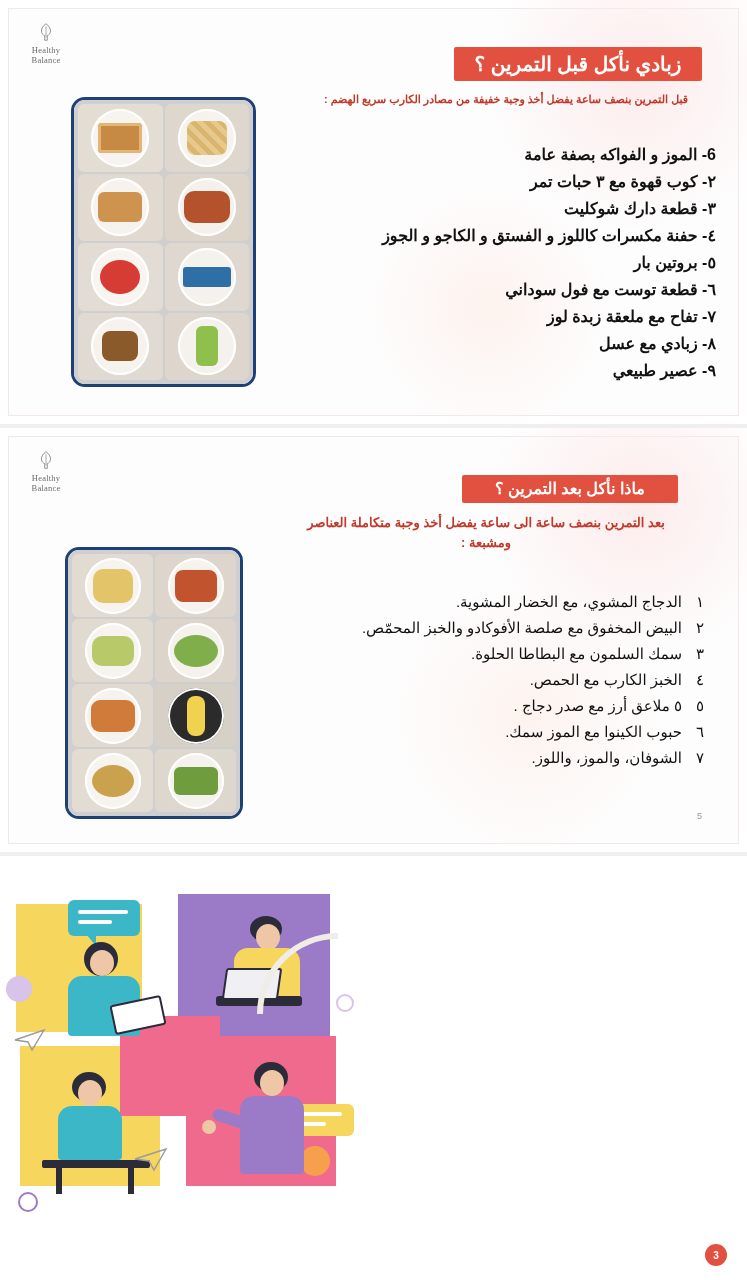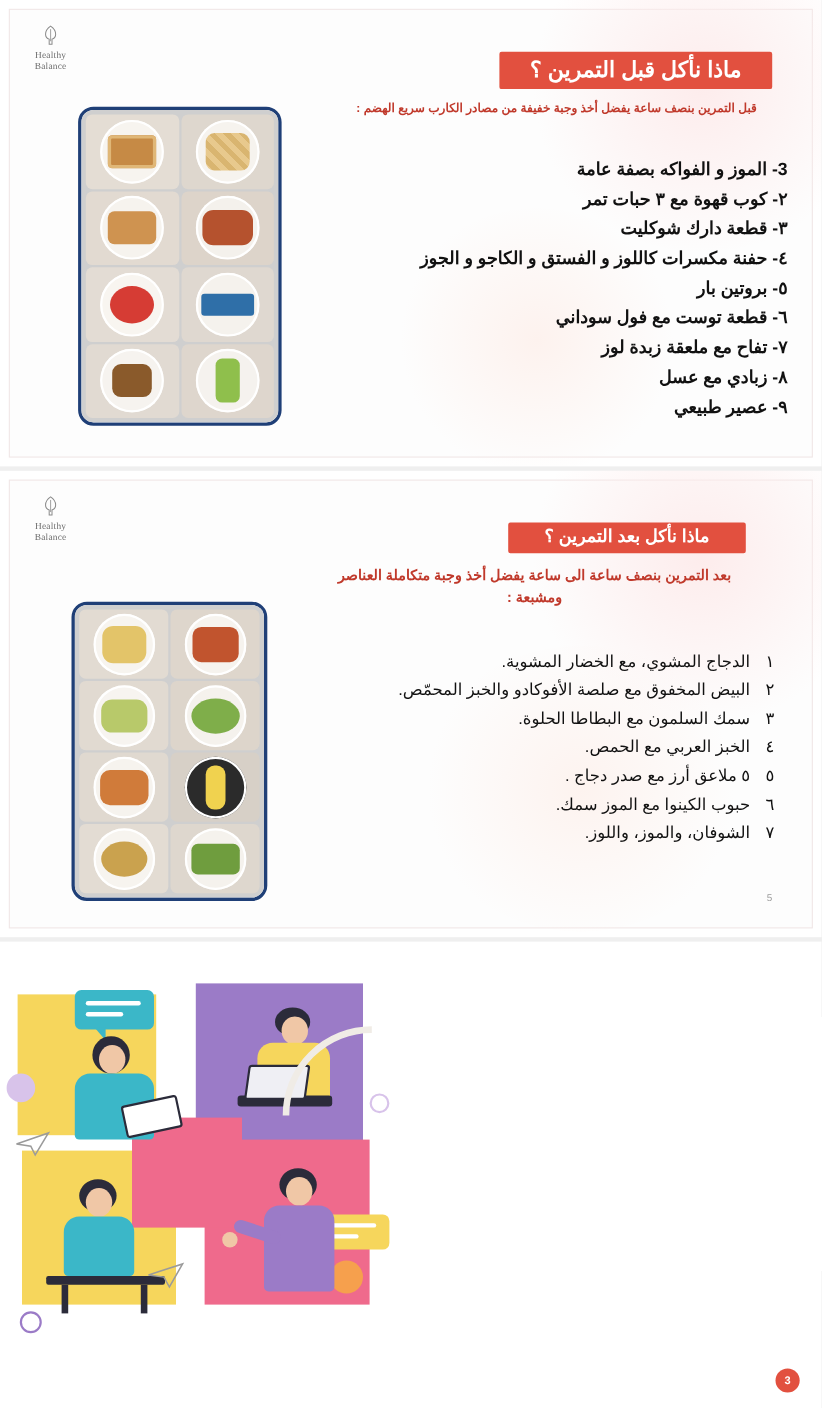--- a/index.html
+++ b/index.html
@@ -166,21 +166,21 @@
 
     <div class="logo" style="left:10px;top:12px;">
       <svg class="mark" viewBox="0 0 24 24">
         <path d="M12 3c-3 2-5 5-5 8 0 2.4 1.6 4.3 3.6 4.9V21h2.8v-5.1C15.4 15.3 17 13.4 17 11c0-3-2-6-5-8z" fill="none" stroke="#8a8a8a" stroke-width="1"></path>
         <path d="M12 6v12" stroke="#8a8a8a" stroke-width=".8" fill="none"></path>
       </svg>
       <span class="t1">Healthy</span>
       <span class="t2">Balance</span>
     </div>
 
-    <div class="title-band" style="right:36px;top:38px;width:248px;height:34px;line-height:34px;font-size:20px;">ماذا نأكل قبل التمرين ؟</div>
+    <div class="title-band" style="right:36px;top:38px;width:248px;height:34px;line-height:34px;font-size:20px;">زبادي نأكل قبل التمرين ؟</div>
 
     <div class="subtitle" style="right:26px;top:82px;width:412px;font-size:11px;">قبل التمرين بنصف ساعة يفضل أخذ وجبة خفيفة من مصادر الكارب سريع الهضم :</div>
 
     <div class="photo-frame" style="left:62px;top:88px;width:185px;height:290px;">
       <div class="photo-grid" style="grid-template-columns:1fr 1fr;grid-template-rows:repeat(4,1fr);">
         <div class="cell" style="background:#ded7ce;">
           <div class="plate" style="width:58px;height:58px;background:#f6f3ee;"></div>
           <div class="food" style="width:40px;height:34px;background:repeating-linear-gradient(45deg,#e8c98d,#e8c98d 5px,#d9b570 5px,#d9b570 10px);border-radius:8px;"></div>
         </div>
         <div class="cell" style="background:#e4ddd4;">
@@ -208,21 +208,21 @@
           <div class="food" style="width:22px;height:40px;background:#8fbf4c;border-radius:6px;"></div>
         </div>
         <div class="cell" style="background:#e1dad2;">
           <div class="plate" style="width:58px;height:58px;background:#f6f3ef;"></div>
           <div class="food" style="width:36px;height:30px;background:#8a5a2b;border-radius:8px;"></div>
         </div>
       </div>
     </div>
 
     <div class="list" style="right:22px;top:132px;width:432px;">
-      <div class="li" style="font-size:16px;line-height:27px;">3- الموز و الفواكه بصفة عامة</div>
+      <div class="li" style="font-size:16px;line-height:27px;">6- الموز و الفواكه بصفة عامة</div>
       <div class="li" style="font-size:16px;line-height:27px;">٢- كوب قهوة مع ٣ حبات تمر</div>
       <div class="li" style="font-size:16px;line-height:27px;">٣- قطعة دارك شوكليت</div>
       <div class="li" style="font-size:16px;line-height:27px;">٤- حفنة مكسرات كاللوز و الفستق و الكاجو و الجوز</div>
       <div class="li" style="font-size:16px;line-height:27px;">٥- بروتين بار</div>
       <div class="li" style="font-size:16px;line-height:27px;">٦- قطعة توست مع فول سوداني</div>
       <div class="li" style="font-size:16px;line-height:27px;">٧- تفاح مع ملعقة زبدة لوز</div>
       <div class="li" style="font-size:16px;line-height:27px;">٨- زبادي مع عسل</div>
       <div class="li" style="font-size:16px;line-height:27px;">٩- عصير طبيعي</div>
     </div>
   </div>
@@ -292,21 +292,21 @@
       <div style="display:flex;justify-content:flex-start;align-items:baseline;gap:10px;font-size:15px;line-height:26px;">
         <span style="width:16px;text-align:center;color:#111;">٢</span>
         <span style="color:#111;">البيض المخفوق مع صلصة الأفوكادو والخبز المحمّص.</span>
       </div>
       <div style="display:flex;justify-content:flex-start;align-items:baseline;gap:10px;font-size:15px;line-height:26px;">
         <span style="width:16px;text-align:center;color:#111;">٣</span>
         <span style="color:#111;">سمك السلمون مع البطاطا الحلوة.</span>
       </div>
       <div style="display:flex;justify-content:flex-start;align-items:baseline;gap:10px;font-size:15px;line-height:26px;">
         <span style="width:16px;text-align:center;color:#111;">٤</span>
-        <span style="color:#111;">الخبز العربي مع الحمص.</span>
+        <span style="color:#111;">الخبز الكارب مع الحمص.</span>
       </div>
       <div style="display:flex;justify-content:flex-start;align-items:baseline;gap:10px;font-size:15px;line-height:26px;">
         <span style="width:16px;text-align:center;color:#111;">٥</span>
         <span style="color:#111;">٥ ملاعق أرز مع صدر دجاج .</span>
       </div>
       <div style="display:flex;justify-content:flex-start;align-items:baseline;gap:10px;font-size:15px;line-height:26px;">
         <span style="width:16px;text-align:center;color:#111;">٦</span>
         <span style="color:#111;">حبوب الكينوا مع الموز سمك.</span>
       </div>
       <div style="display:flex;justify-content:flex-start;align-items:baseline;gap:10px;font-size:15px;line-height:26px;">

